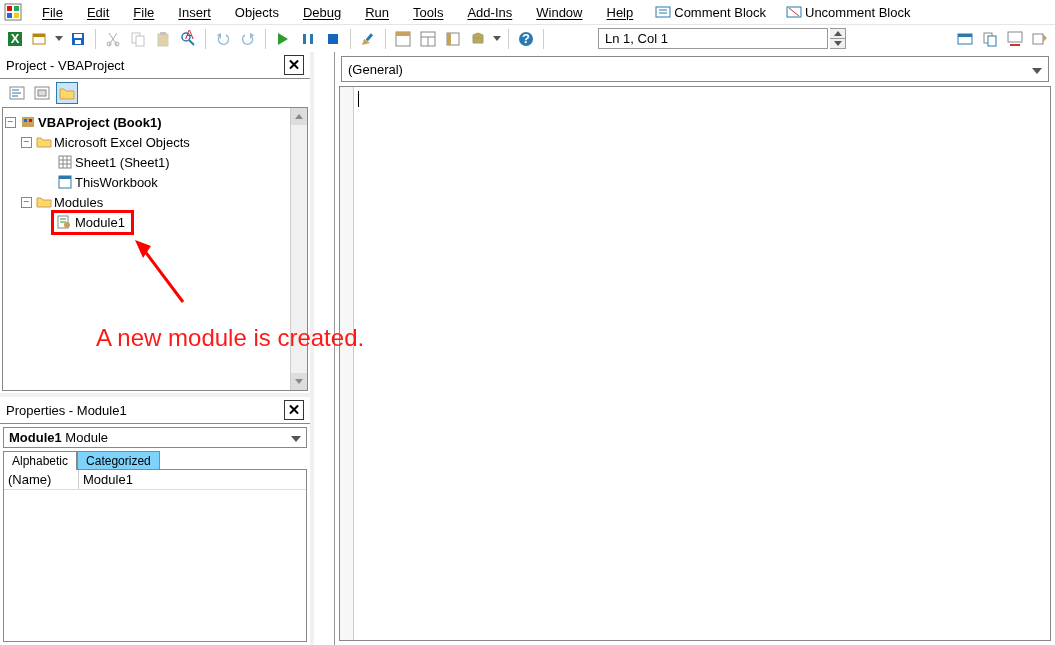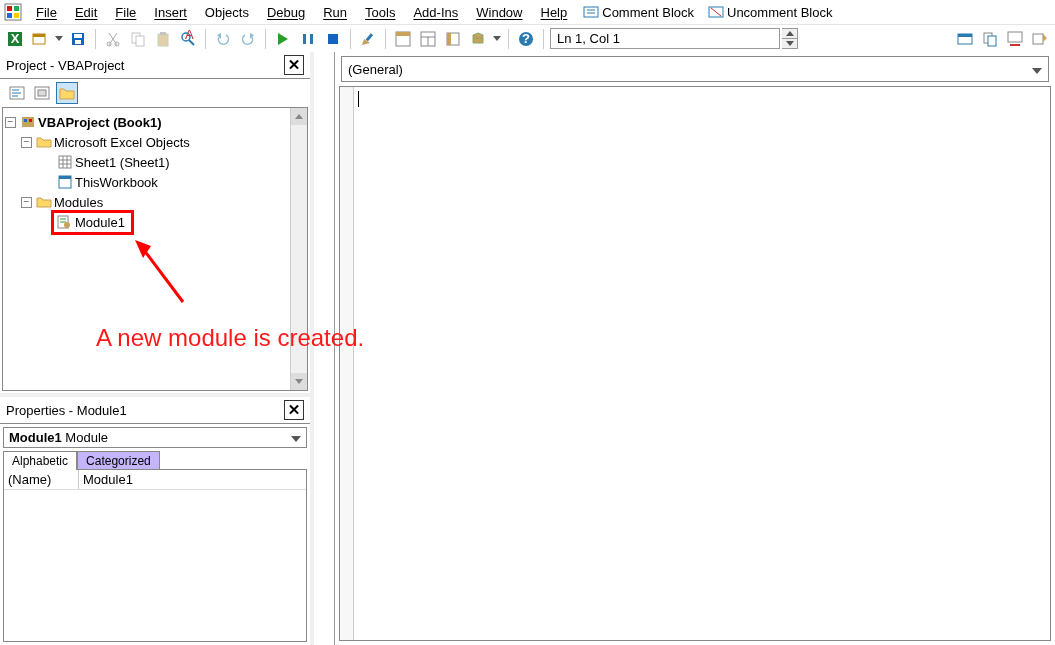--- a/index.html
+++ b/index.html
@@ -1,31 +1,31 @@
 <!DOCTYPE html>
 <html><head>
 <meta charset="utf-8">
 <style>
   * { box-sizing: border-box; margin: 0; padding: 0; font-family: "Segoe UI", Tahoma, sans-serif; font-size: 13px; }
   body { background: #fff; width: 1055px; height: 645px; overflow: hidden; position: relative; }
 
   
-  .menubar { display: flex; align-items: center; height: 24px; padding: 0 4px; gap: 2px; }
+  .menubar { display: flex; align-items: center; height: 24px; padding: 0 4px; gap: 8px; }
   .menubar .app-icon { width: 18px; height: 18px; margin-right: 4px; }
   .menubar .m { padding: 2px 8px; cursor: default; }
   .menubar .mn { text-decoration: underline; text-decoration-color: #000; text-underline-offset: 2px; display:inline-block; }
   .menubar .tool-btn { display:flex; align-items:center; gap:3px; padding:2px 6px;}
   .menubar svg { display:block; }
 
   
   .toolbar { display:flex; align-items:center; height:28px; padding:0 4px; gap:3px; border-top:1px solid #e5e5e5;}
   .tb-btn { width:22px; height:22px; display:flex; align-items:center; justify-content:center; border:1px solid transparent; }
   .tb-sep { width:1px; height:20px; background:#ccc; margin:0 3px; }
   .tb-dd { width:10px; display:flex; align-items:center; justify-content:center;}
-  .status-box { border:1px solid #999; padding:0 6px; height:21px; display:flex; align-items:center; min-width:230px; background:#fff;}
+  .status-box { border:1px solid #999; padding:0 6px; height:21px; display:flex; align-items:center; min-width:230px; background:#fff;margin-left:48px;}
   .spinner { width:16px; margin-left:-1px; border:1px solid #999; border-left:none; height:21px; background:#f0f0f0; display:flex; flex-direction:column;}
   .spinner div { flex:1; display:flex; align-items:center; justify-content:center;}
   .spinner div:first-child { border-bottom:1px solid #999;}
   .toolbar-right { margin-left:auto; display:flex; gap:3px;}
 
   
   .main { display:flex; height: calc(100% - 52px); gap: 20px; }
   .left { width: 314px; display:flex; flex-direction:column; border-right:4px solid #f0f0f0;}
   .right { flex:1; display:flex; flex-direction:column; border-left:1px solid #999;}
 
@@ -48,21 +48,21 @@
   .tree-spacer { display:inline-block; }
   .highlight-box { border:3px solid #ff0000; padding:2px 6px 2px 2px; display:inline-flex; align-items:center;}
   .annotation-arrow { position:absolute; }
   .annotation-text { position:absolute; color:#ff1818; font-size:24px; font-family:"Segoe UI",sans-serif;}
 
   
   .props-panel { flex:1; display:flex; flex-direction:column;}
   .props-combo { margin:3px; border:1px solid #888; padding:2px 5px; display:flex; align-items:center; background:#fff;}
   .props-combo .dd { margin-left:auto; }
   .props-tabs { display:flex; margin:0 3px -1px 3px;}
-  .props-tab { border:1px solid #888; padding:2px 8px; font-size:12px; background:#c4b5fd; border-bottom:none;}
+  .props-tab { border:1px solid #888; padding:2px 8px; font-size:12px; background:#7dd3fc; border-bottom:none;}
   .props-tab.active { background:#fff; position:relative; z-index:1;}
   .props-grid { flex:1; margin:0 3px 3px 3px; border:1px solid #888; background:#fff;}
   .props-grid-row { display:flex; border-bottom:1px solid #ddd;}
   .props-grid-row .k { width:75px; border-right:1px solid #ccc; padding:2px 4px; background:#fff;}
   .props-grid-row .v { flex:1; padding:2px 4px;}
 
   
   .obj-bar { display:flex; padding:4px 6px; gap:6px;}
   .obj-combo { flex:1; border:1px solid #888; padding:12px 6px; display:flex; align-items:center; background:#fff; font-weight:bold; height:22px;}
   .obj-combo .dd{ margin-left:auto;}

